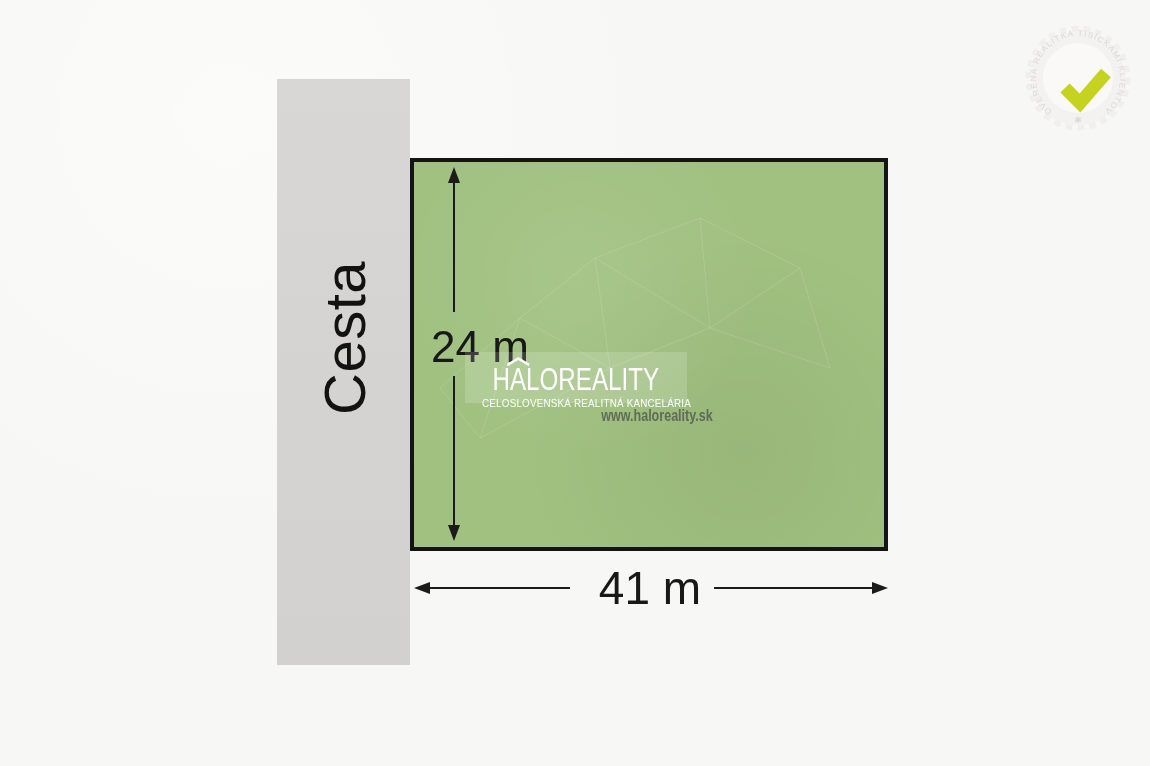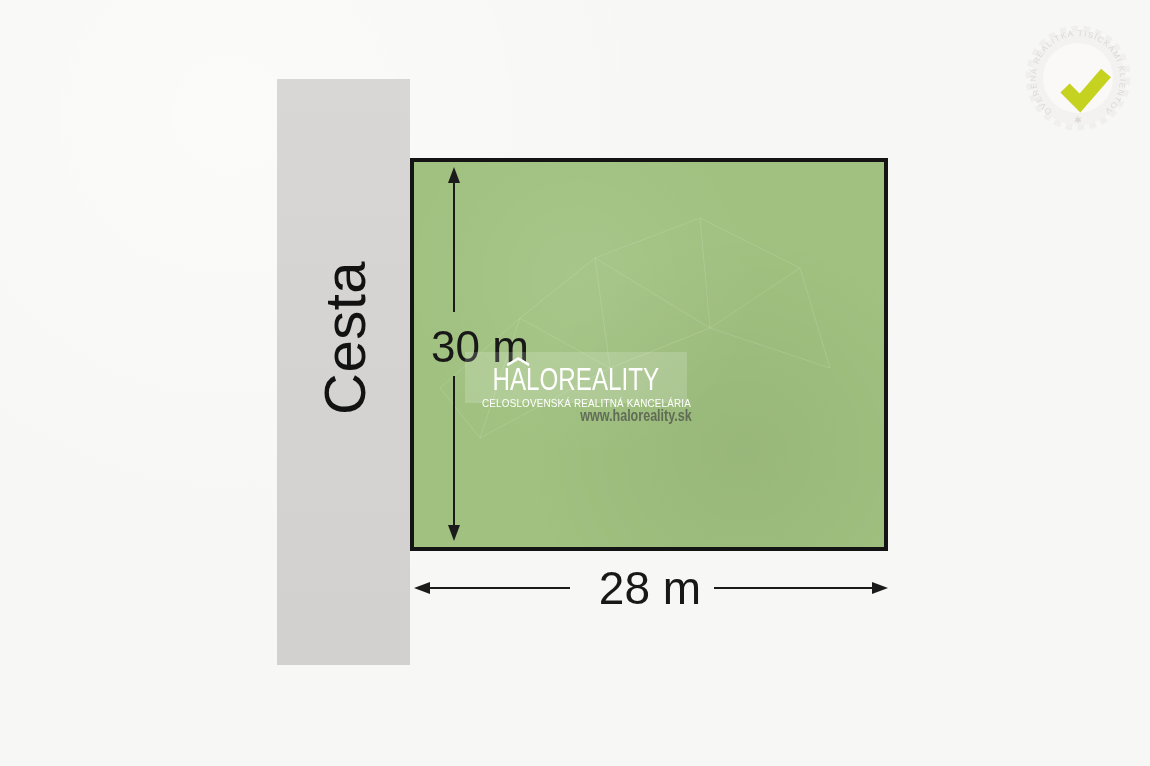--- a/index.html
+++ b/index.html
@@ -79,21 +79,21 @@
   }
   .wm-accent { position: relative; display: inline-block; }
   .roof-icon { position: absolute; left: 50%; margin-left: -16px; top: -7px; }
   .wm-sub-row { height: 15px; line-height: 14px; text-align: center; }
   .wm-sub {
     display: inline-block;
     transform: scaleX(0.86); transform-origin: center;
     font-size: 11.5px; color: #ffffff; white-space: nowrap; letter-spacing: 0.2px;
   }
   .wm-site {
-    position: absolute; left: 470px; top: 406px; width: 222px;
+    position: absolute; left: 491px; top: 406px; width: 222px;
     text-align: right; white-space: nowrap;
   }
   .wm-site span {
     display: inline-block;
     transform: scaleX(0.76); transform-origin: right center;
     font-size: 16.5px; font-weight: 700; color: rgba(74,76,72,0.72);
   }
 
   
   .badge { position: absolute; left: 1022px; top: 22px; }
@@ -123,27 +123,27 @@
       <line x1="185" y1="100" x2="290" y2="60"></line>
       <line x1="300" y1="170" x2="420" y2="210"></line>
       <line x1="300" y1="170" x2="390" y2="110"></line>
       <line x1="290" y1="60" x2="390" y2="110"></line>
       <line x1="420" y1="210" x2="390" y2="110"></line>
     </g>
   </svg>
 
   <div class="arrowhead arrow-up"></div>
   <div class="dim-line v-seg-1"></div>
-  <div class="dim-label height-label">30 m</div>
+  <div class="dim-label height-label">24 m</div>
   <div class="dim-line v-seg-2"></div>
   <div class="arrowhead arrow-down"></div>
 
   <div class="arrowhead arrow-left"></div>
   <div class="dim-line h-seg-1"></div>
-  <div class="dim-label width-label">28 m</div>
+  <div class="dim-label width-label">41 m</div>
   <div class="dim-line h-seg-2"></div>
   <div class="arrowhead arrow-right"></div>
 
   <div class="wm-box">
     <div class="wm-brand-row">
       <span class="wm-brand"><span>H</span><span class="wm-accent"><svg class="roof-icon" width="32" height="9" viewBox="0 0 32 9">
               <path d="M2 8 L16 1.5 L30 8" fill="none" stroke="#ffffff" stroke-width="2.6"></path>
             </svg><span>A</span></span><span>LOREALITY</span></span>
     </div>
     <div class="wm-sub-row">

